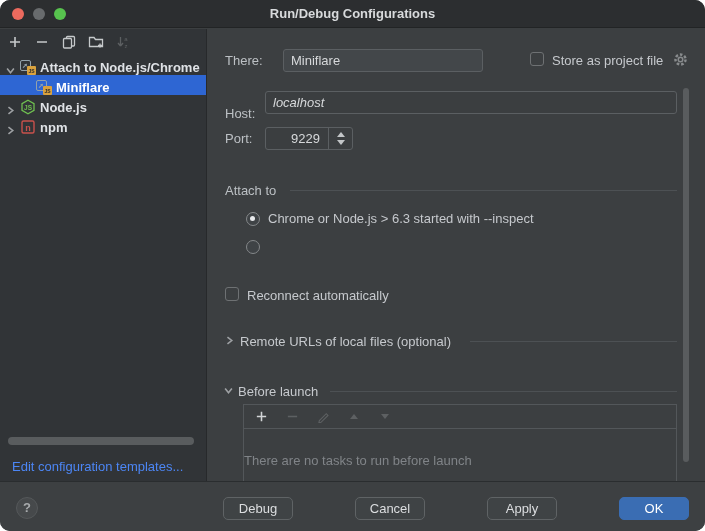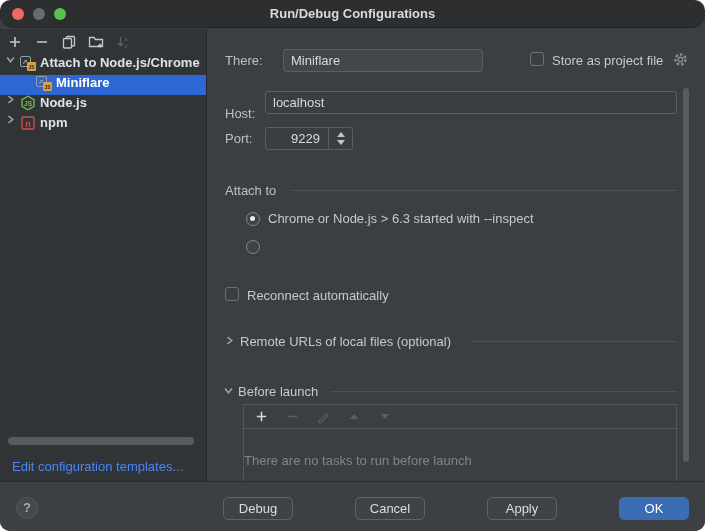--- a/index.html
+++ b/index.html
@@ -3,34 +3,34 @@
 <meta charset="utf-8">
 <style>
   * { margin:0; padding:0; box-sizing:border-box; }
   body { background:#ffffff; font-family:"Liberation Sans", sans-serif; }
   .window {
     position:relative; width:705px; height:531px; margin:0 auto;
     background:#3c3f41; border-radius:10px; overflow:hidden;
     font-size:13px; color:#c7cacd;
   }
   
-  .titlebar { position:absolute; top:0; left:0; right:0; height:28px; background:#2c2e30; border-bottom:1px solid #222425;border-radius:14px; }
+  .titlebar { position:absolute; top:0; left:0; right:0; height:28px; background:#2c2e30; border-bottom:1px solid #222425; }
   .traffic { position:absolute; top:8px; left:12px; display:flex; gap:9px; }
   .dot { width:12px; height:12px; border-radius:50%; }
   .dot.red { background:#ec6a5e; }
   .dot.gray { background:#686b6d; }
   .dot.green { background:#57c34e; }
   .dlg-title { line-height:28px; text-align:center; font-weight:bold; color:#d8dadc; }
 
   
   .sidebar { position:absolute; top:29px; left:0; width:207px; bottom:50px; background:#313437; border-right:1px solid #27292b; overflow:hidden; }
   .sb-toolbar { position:absolute; top:4px; left:7px; height:18px; display:flex; gap:11px; align-items:center; }
   .tool-btn { width:16px; height:16px; display:flex; align-items:center; justify-content:center; color:#c6c9cb; }
   .tool-btn.disabled { color:#5d6062; }
-  .tree-row { position:absolute; left:0; right:0; height:20px; display:flex; align-items:flex-start; white-space:nowrap; overflow:hidden; font-weight:bold; color:#dfe2e6; }
+  .tree-row { position:absolute; left:0; right:0; height:20px; display:flex; align-items:flex-end; white-space:nowrap; overflow:hidden; font-weight:bold; color:#dfe2e6; }
   .tree-row .chev { width:10px; margin-left:6px; margin-right:4px; display:flex; align-items:center; }
   .tree-row .cfg-icon { width:16px; height:16px; margin-right:4px; position:relative; flex:0 0 auto; }
   .tree-row.selected { background:#2e66d3; color:#ffffff; }
   .indent { width:36px; flex:0 0 auto; }
   .js-badge { position:absolute; right:0; bottom:0; width:9px; height:9px; background:#d9a23e; border-radius:1px; font-size:5px; font-weight:bold; color:#2b2b2b; display:flex; align-items:center; justify-content:center; }
   .attach-back { position:absolute; left:0; top:1px; width:11px; height:11px; border:1px solid #93a1ab; border-radius:2px; }
   .attach-arrow { position:absolute; left:2px; top:3px; font-size:7px; color:#93a1ab; line-height:1; }
   .h-scrollbar { position:absolute; left:8px; top:408px; width:186px; height:8px; border-radius:4px; background:#595c5e; }
   .edit-link { position:absolute; left:12px; top:430px; color:#4c86f5; cursor:pointer; }
 
@@ -182,21 +182,21 @@
     <span class="checkbox" style="left:322px; top:23px;"></span>
     <span class="chk-label" style="left:344px; top:24px;">Store as project file</span>
     <span class="gear" style="left:465px; top:23px;">
       <svg width="15" height="15" viewBox="0 0 14 14">
           <circle cx="7" cy="7" r="2.1" fill="none" stroke="#888b8d" stroke-width="1.4"></circle>
           <circle cx="7" cy="7" r="4.7" fill="none" stroke="#888b8d" stroke-width="2.3" stroke-dasharray="2.4 1.8"></circle>
         </svg>
     </span>
 
     <div class="lbl" style="left:17px; top:77px;">Host:</div>
-    <input class="txt-input flat" style="left: 57px; top: 62px; width: 412px; height: 23px;" value="localhost">
+    <input class="txt-input flat" style="left: 57px; top: 62px; width: 412px; height: 23px; font-style: italic;" value="localhost">
 
     <div class="lbl" style="left:17px; top:102px;">Port:</div>
     <div class="port-wrap" style="left:57px; top:98px; width:88px; height:23px;">
       <input class="txt-input flat" style="left: 0px; top: 0px;" value="9229">
       <div class="spinner">
         <span class="tri-up"></span>
         <span class="tri-down"></span>
       </div>
     </div>
 

